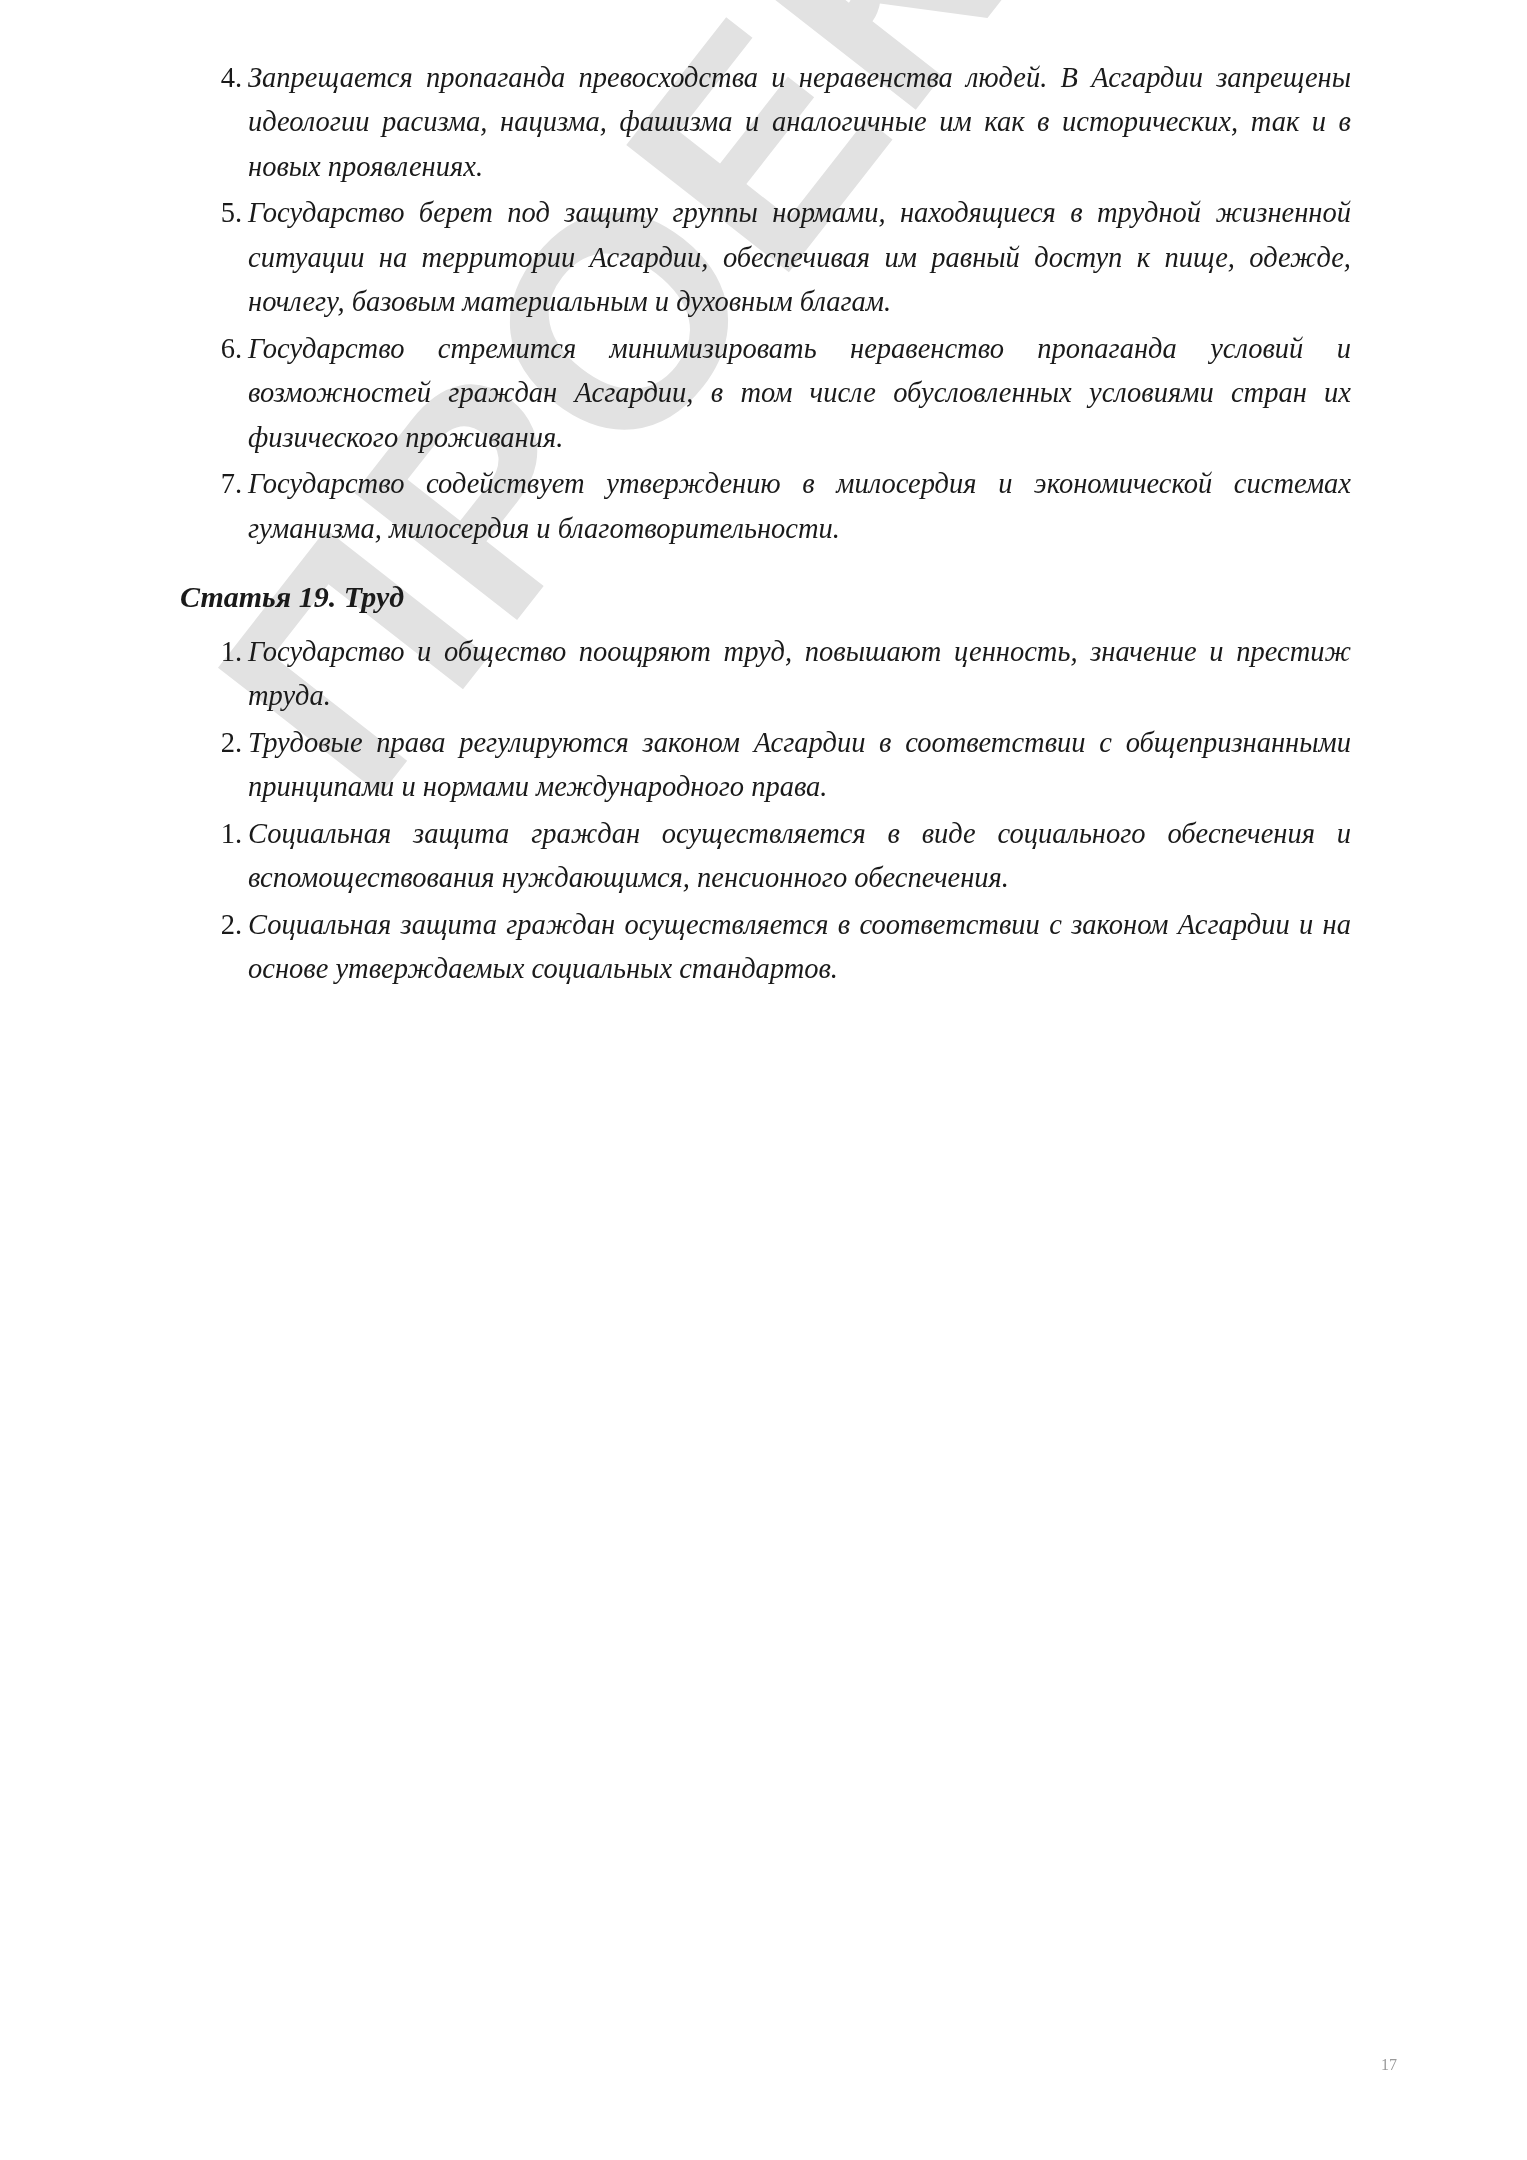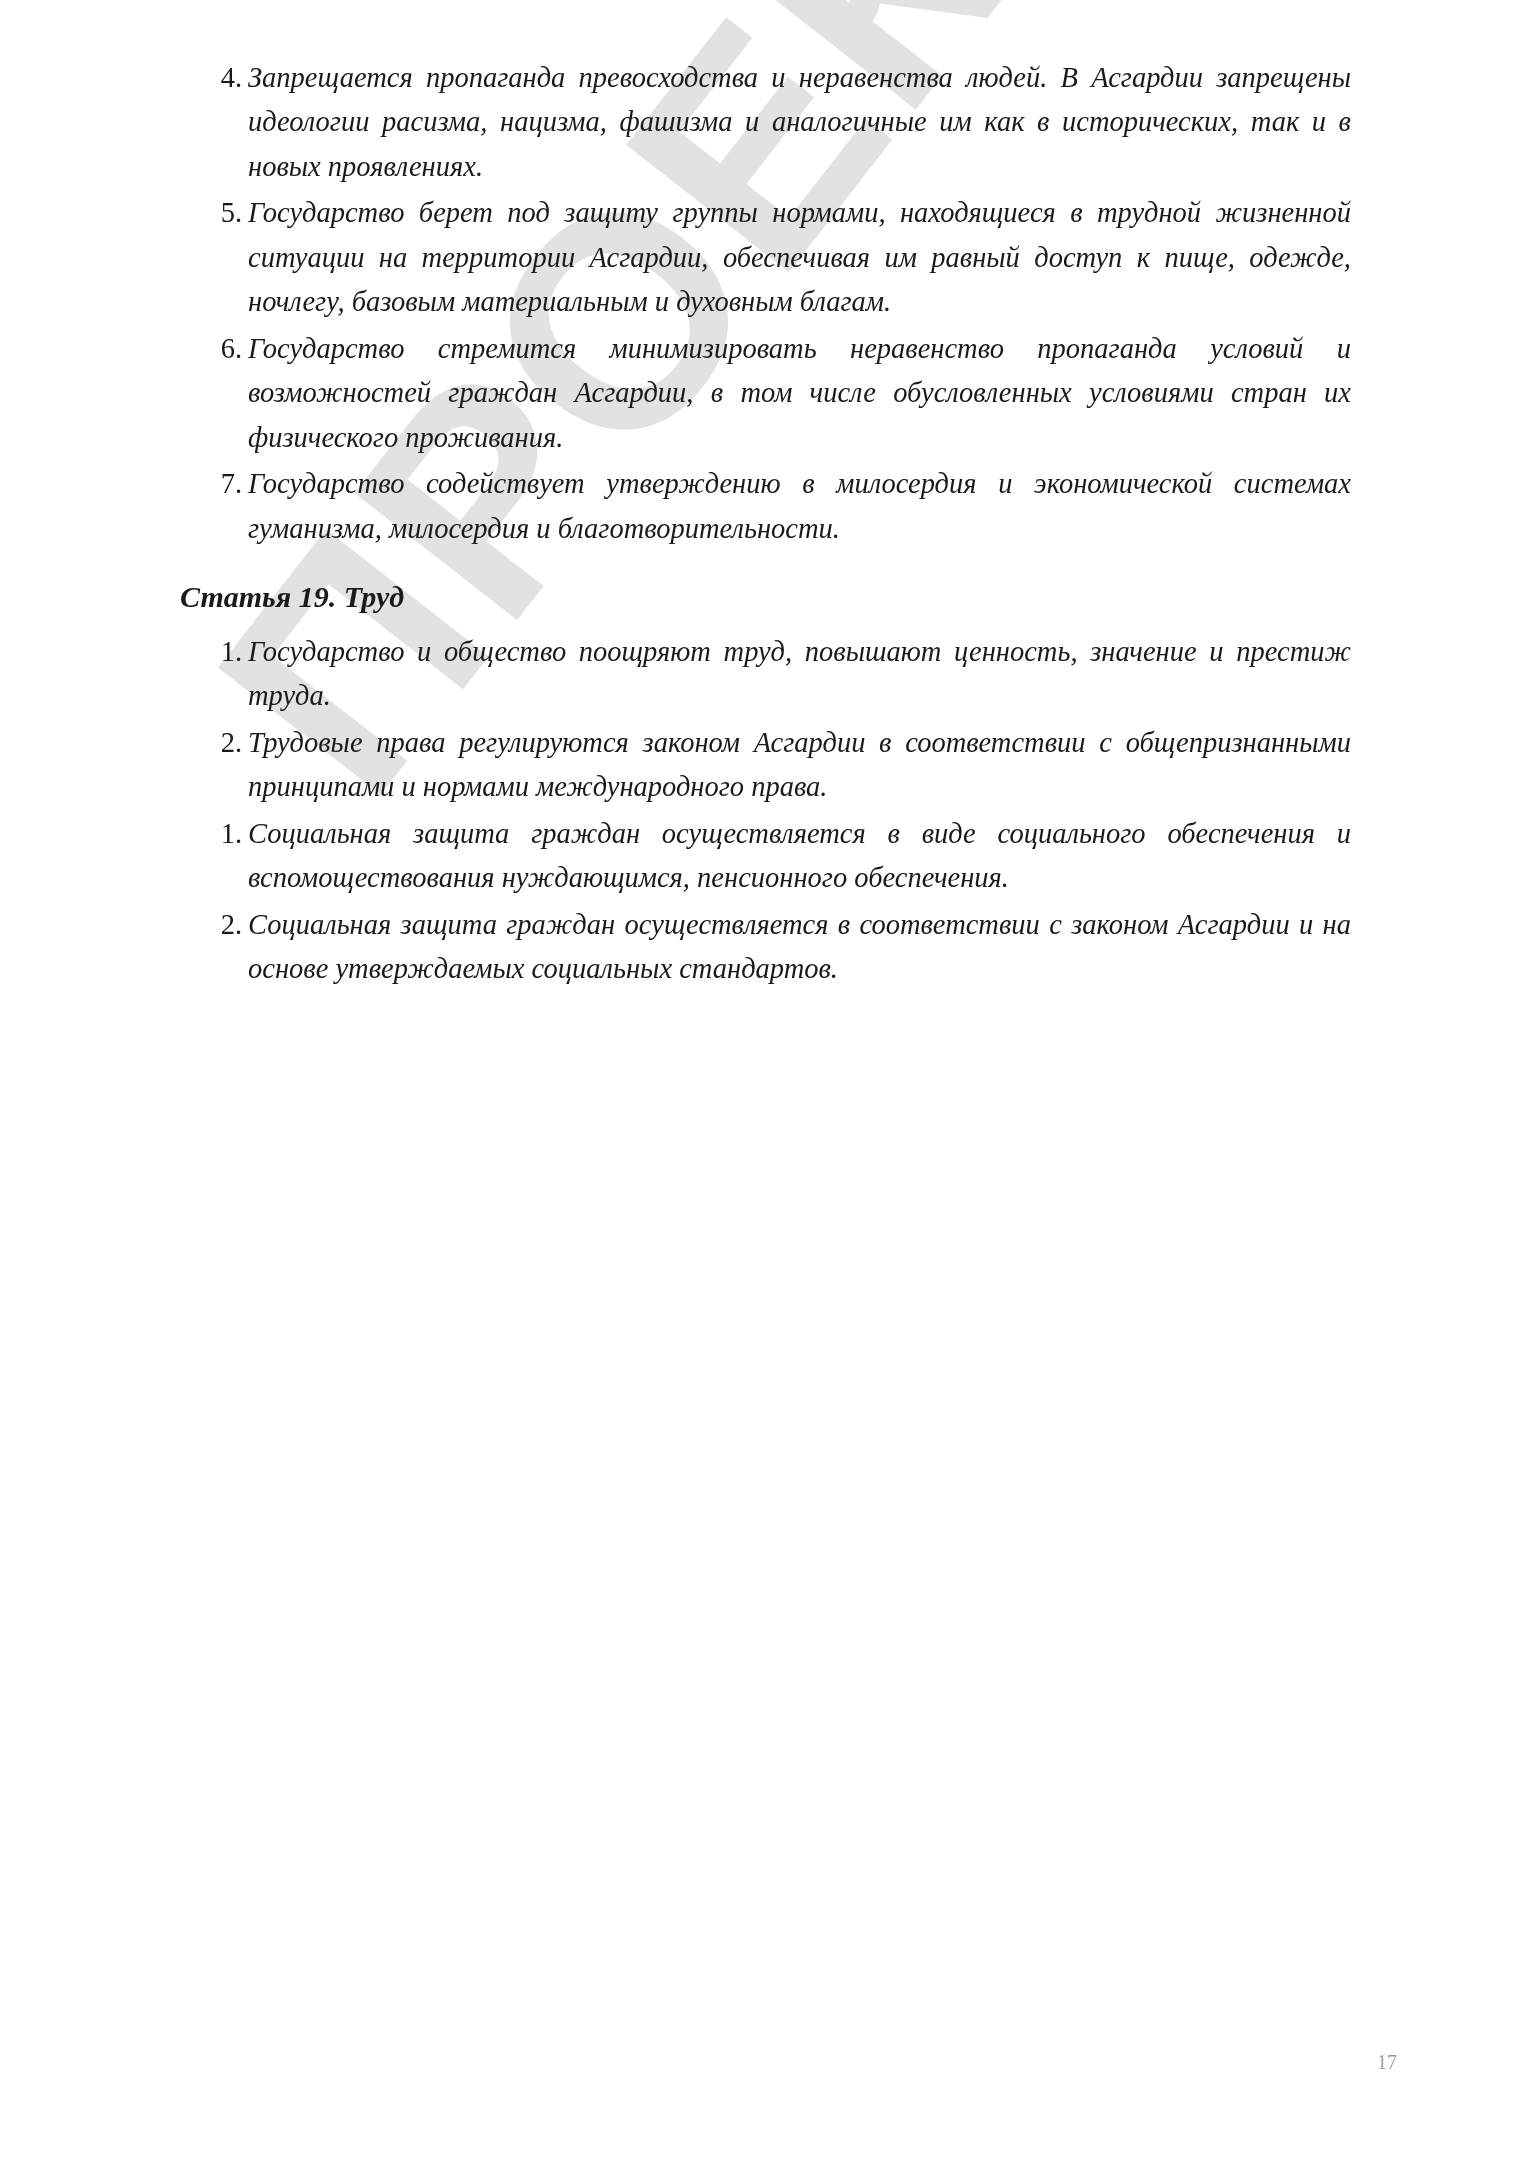--- a/index.html
+++ b/index.html
@@ -93,21 +93,21 @@
 
   .section-block {
     margin-bottom: 4px;
   }
 
   .page-number {
     position: absolute;
     right: 130px;
     bottom: 86px;
     font-family: "Liberation Serif", serif;
-    font-size: 20px;
+    font-size: 16px;
     color: #9a9a9a;
     z-index: 3;
   }
 </style>
 </head>
 <body>
 
 <div class="page">
 
   <div class="watermark">

